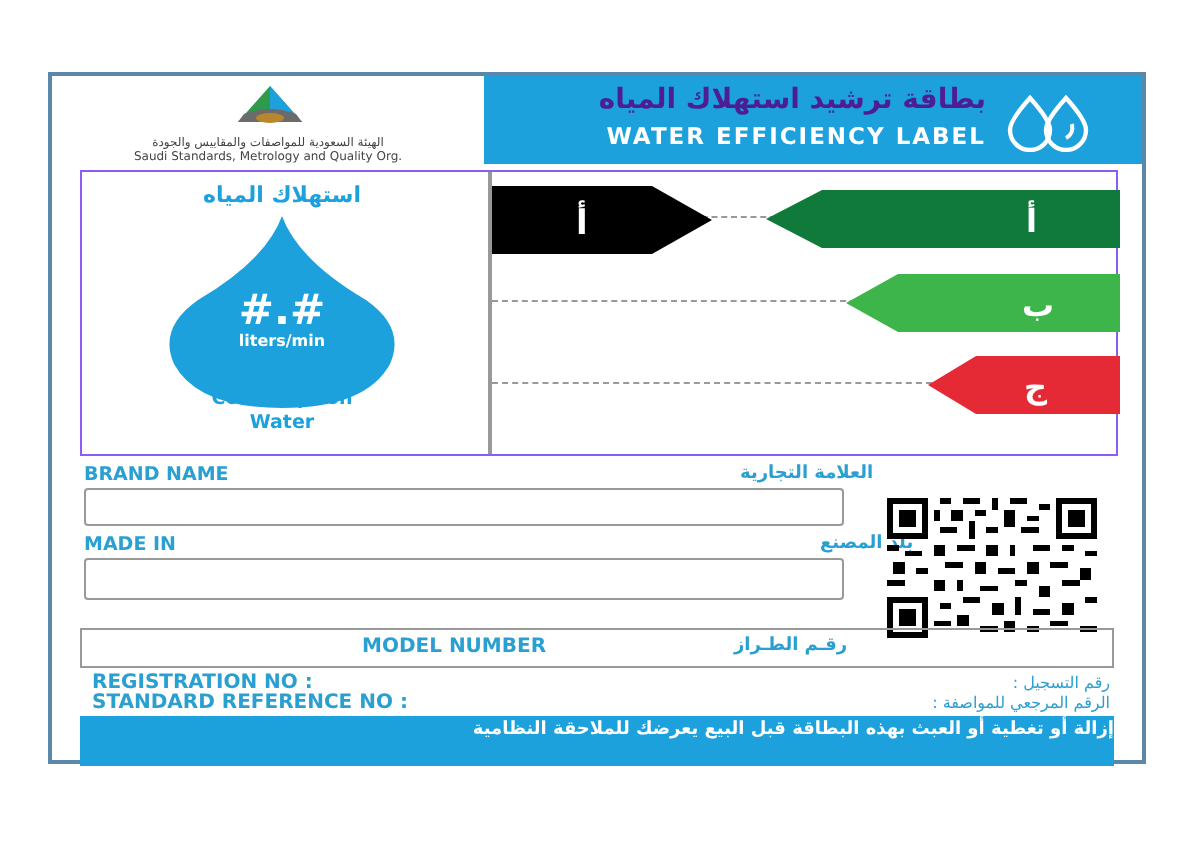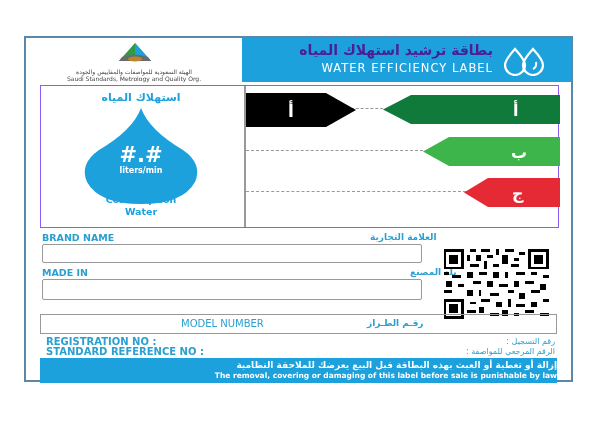--- a/index.html
+++ b/index.html
@@ -4,38 +4,38 @@
 <style>
   html,body{margin:0;padding:0;background:#ffffff;}
   body{width:600px;height:425px;position:relative;overflow:hidden;font-family:"DejaVu Sans",sans-serif;}
   .label{position:absolute;left:24px;top:36px;width:549px;height:346px;border:2px solid #5b87a8;box-sizing:border-box;background:#fff;}
   .header-band{position:absolute;left:216px;top:0;right:0;height:44px;background:#1da1dd;}
   .logo-wrap{position:absolute;left:8px;top:4px;width:200px;height:40px;}
   .logo-tri{position:absolute;left:84px;top:0;width:34px;height:22px;}
   .logo-ar{position:absolute;left:0;top:26px;width:200px;font-size:6px;color:#444;text-align:center;line-height:7px;direction:rtl;}
   .logo-en{position:absolute;left:0;top:33px;width:200px;font-size:6px;color:#444;text-align:center;line-height:7px;}
   .title-ar{position:absolute;right:78px;top:4px;color:#4c1d95;font-size:14px;font-weight:bold;direction:rtl;white-space:nowrap;}
-  .title-en{position:absolute;right:78px;top:23px;color:#fff;font-size:11.5px;font-weight:normal;letter-spacing:1px;white-space:nowrap;margin-left:32px;}
+  .title-en{position:absolute;right:78px;top:23px;color:#fff;font-size:11.5px;font-weight:bold;letter-spacing:1px;white-space:nowrap;margin-left:32px;}
   .drops-icon{position:absolute;right:20px;top:8px;width:52px;height:30px;}
   .grid{position:absolute;left:14px;top:47px;width:517px;height:141px;border:1px solid #8b5cf6;}
   .leftcell{position:absolute;left:0;top:0;width:203px;height:141px;border-right:2px solid #999;}
   .cons-ar{position:absolute;left:0;width:200px;top:5px;text-align:center;color:#1da1dd;font-weight:bold;font-size:11px;direction:rtl;}
   .drop{position:absolute;left:38px;top:22px;width:124px;height:96px;}
   .drop-val{position:absolute;left:0;width:200px;top:57px;text-align:center;color:#fff;font-weight:bold;font-size:21px;}
   .drop-unit{position:absolute;left:0;width:200px;top:80px;text-align:center;color:#fff;font-weight:bold;font-size:8px;}
   .cons-en{position:absolute;left:0;width:200px;top:108px;text-align:center;color:#1da1dd;font-weight:bold;font-size:9.5px;line-height:12px;}
   .rightcell{position:absolute;left:205px;top:0;right:0;height:141px;}
   .hline{position:absolute;left:0;right:0;height:0;border-top:1px dashed #999;}
   .arrow{position:absolute;height:30px;color:#fff;font-weight:bold;font-size:16px;}
   .field-label{position:absolute;color:#2a9fd1;font-weight:bold;font-size:9.5px;}
   .field-label-ar{position:absolute;color:#2a9fd1;font-weight:bold;font-size:9px;direction:rtl;margin-left:44px;}
   .field-box{position:absolute;border:1px solid #999;border-radius:2px;background:#fff;}
   .qr{position:absolute;left:416px;top:211px;width:108px;height:70px;}
   .model-box{position:absolute;left:14px;top:276px;width:517px;height:20px;border:1px solid #999;box-sizing:border-box;}
-  .model-en{position:absolute;left:140px;top:3px;color:#2a9fd1;font-weight:normal;font-size:10px;}
+  .model-en{position:absolute;left:140px;top:3px;color:#2a9fd1;font-weight:bold;font-size:10px;}
   .model-ar{position:absolute;left:326px;top:3px;color:#2a9fd1;font-weight:bold;font-size:9px;direction:rtl;}
   .reg-en{position:absolute;left:20px;color:#2a9fd1;font-weight:bold;font-size:10px;}
   .reg-ar{position:absolute;right:16px;color:#2a9fd1;font-size:8px;direction:rtl;}
   .warn{position:absolute;left:14px;top:320px;width:517px;height:25px;background:#1da1dd;color:#fff;text-align:right;}
   .warn-ar{font-size:9px;font-weight:bold;direction:rtl;line-height:12px;margin-top:1px;}
   .warn-en{font-size:7.5px;font-weight:bold;line-height:10px;}
 </style>
 </head>
 <body>
 
@@ -182,15 +182,14 @@
     <div class="model-ar">رقـم الطـراز</div>
   </div>
 
   <div class="reg-en" style="top:298px;">REGISTRATION NO :</div>
   <div class="reg-ar" style="top:299px;">رقم التسجيل :</div>
   <div class="reg-en" style="top:308px;">STANDARD REFERENCE NO :</div>
   <div class="reg-ar" style="top:309px;">الرقم المرجعي للمواصفة :</div>
 
   <div class="warn">
     <div class="warn-ar">إزالة أو تغطية أو العبث بهذه البطاقة قبل البيع يعرضك للملاحقة النظامية</div>
-    <div class="warn-en">The removal, covering or damaging of this label before sale is punishable by law</div>
   </div>
 </div>
 
 </body></html>

